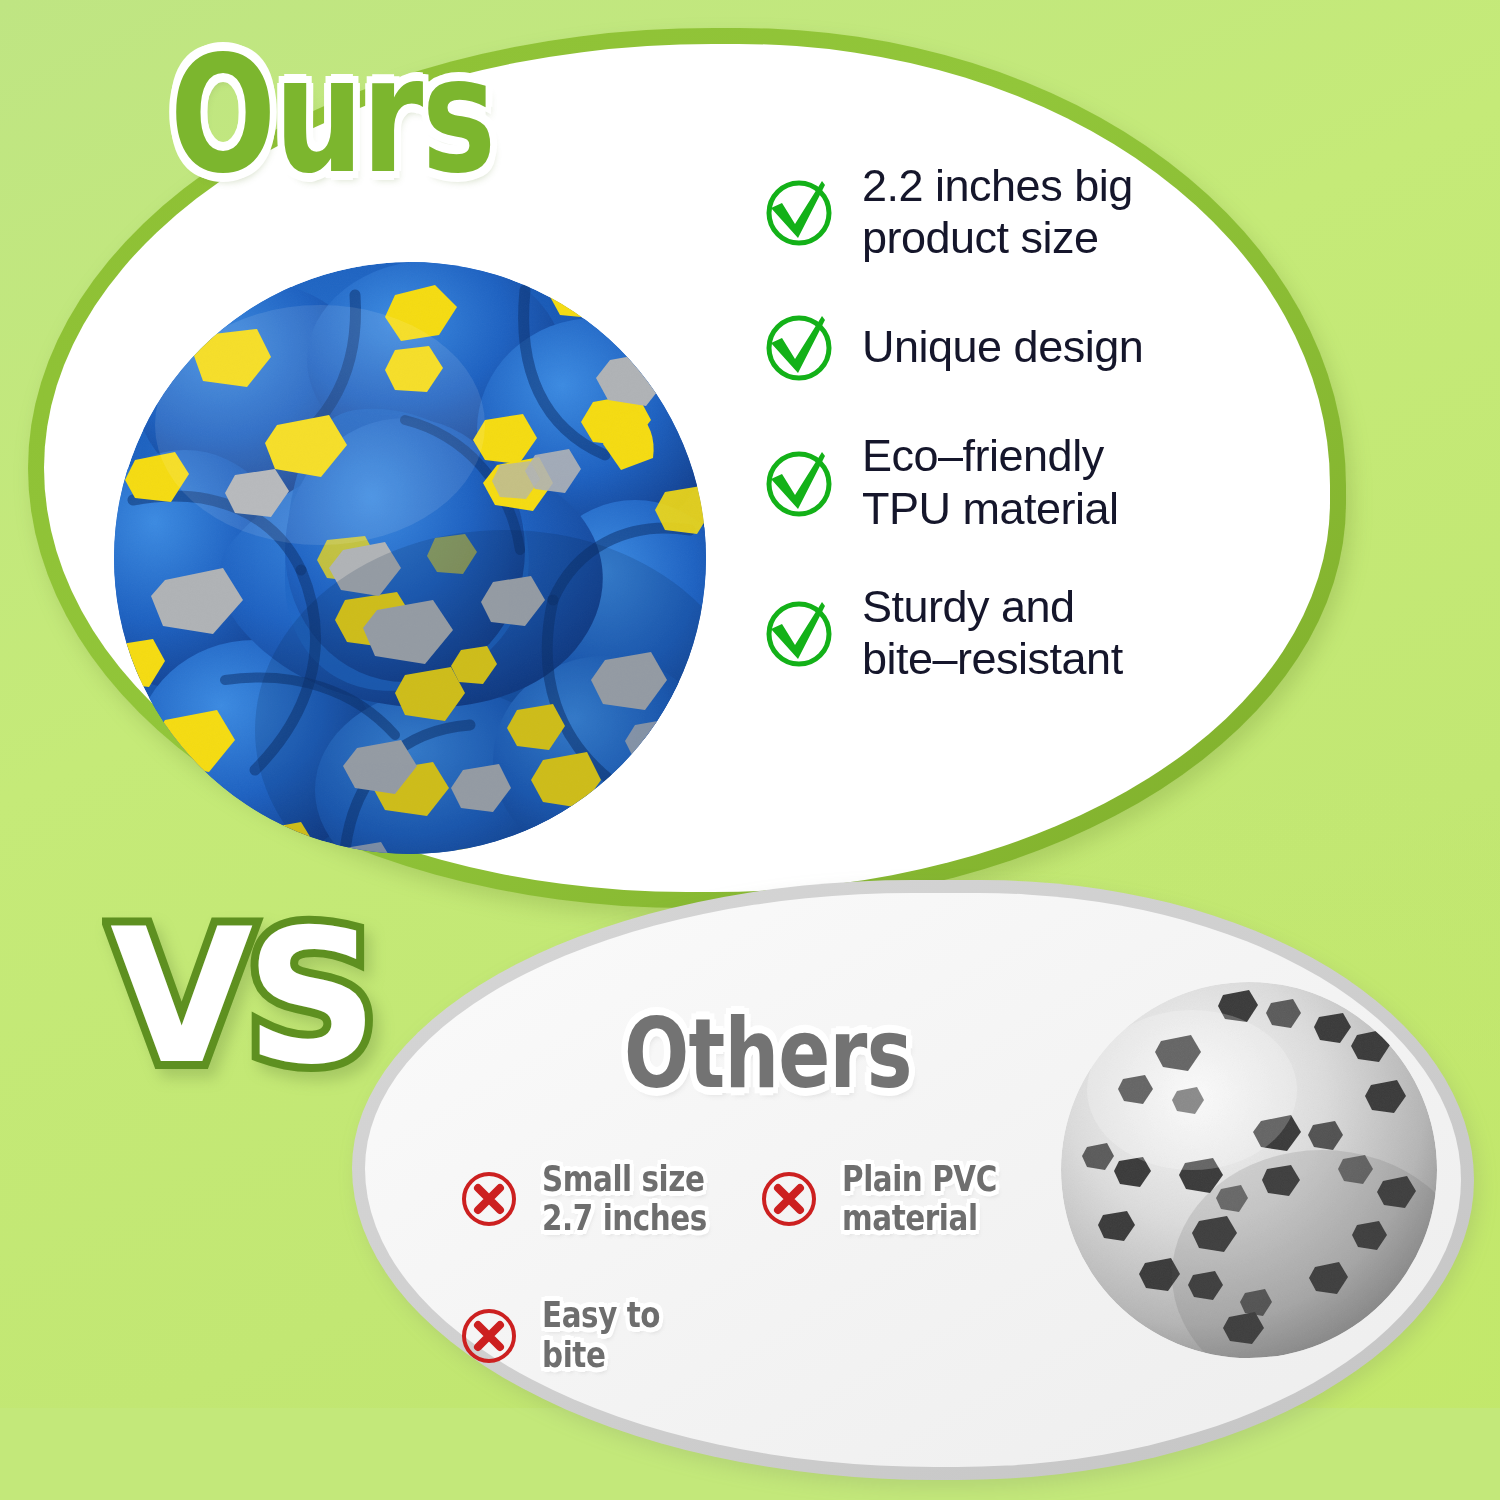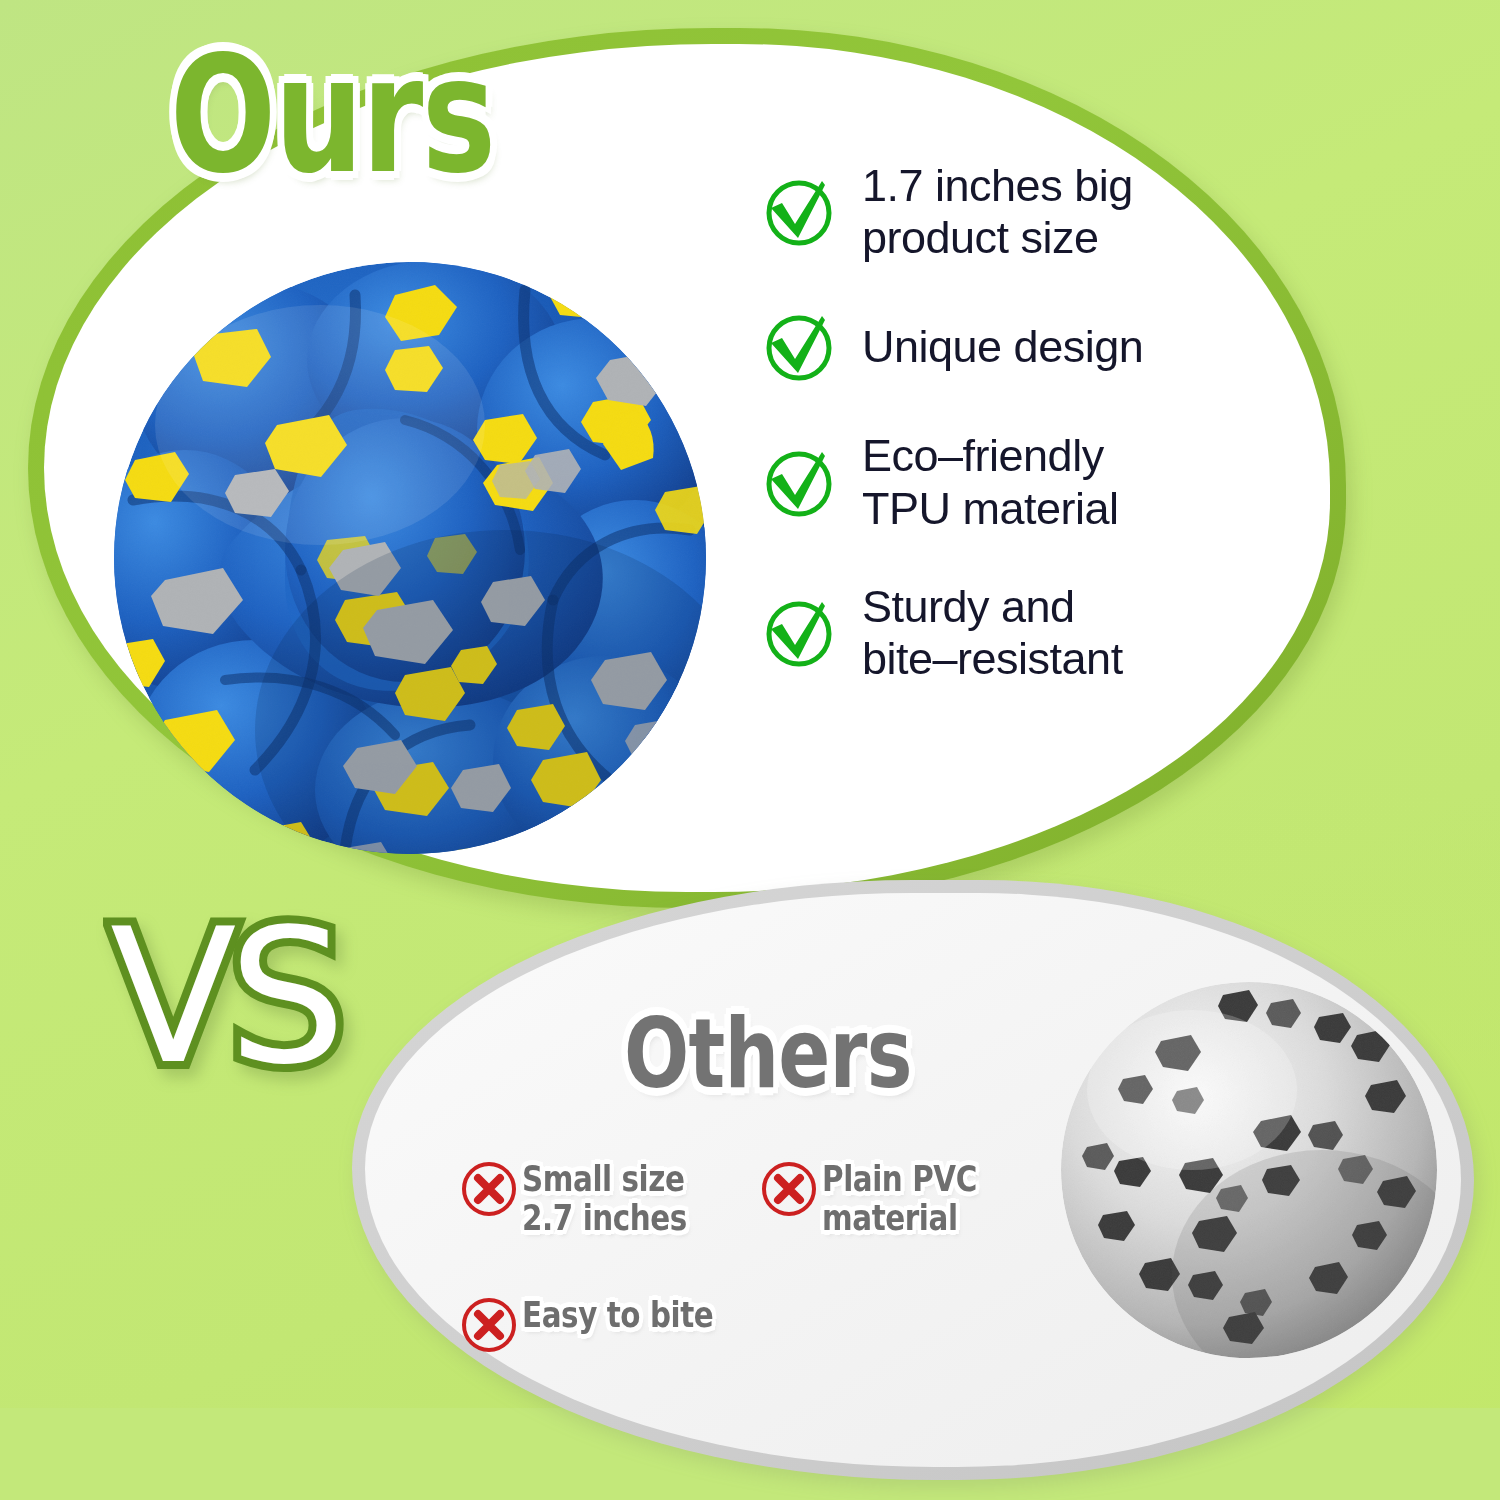--- a/index.html
+++ b/index.html
@@ -61,21 +61,21 @@
   .feat-txt{
     font-size:45px;line-height:1.16;color:#15162B;
     font-family:"Liberation Sans", sans-serif;
     letter-spacing:-.5px;white-space:pre-line;
   }
 
   
   .vs{
     position:absolute;left:110px;top:905px;
     font-family:"DejaVu Sans", sans-serif;
-    font-weight:normal;font-size:185px;line-height:1;
+    font-weight:bold;font-size:185px;line-height:1;
     letter-spacing:-8px;
     color:#FFFFFF;
     -webkit-text-stroke:16px #5E9020;
     paint-order:stroke fill;
     z-index:20;
     filter:drop-shadow(7px 9px 7px rgba(100,130,60,.30));
     text-align:center;
   }
 
   
@@ -103,21 +103,21 @@
       -8px 0 0 #fff, 8px 0 0 #fff, 0 -8px 0 #fff, 0 8px 0 #fff,
       4px 7px 7px rgba(140,140,140,.32);
     z-index:6;
   }
 
   .cons{
     position:absolute;left:108px;top:280px;width:600px;
     display:grid;grid-template-columns:300px 300px;
     row-gap:58px;column-gap:0;z-index:6;
   }
-  .con{display:flex;gap:4px;}
+  .con{display:flex;align-items:center;gap:24px;}
   .x-ico{flex:0 0 auto;width:58px;height:58px;}
   .con-txt{
     font-family:"DejaVu Sans", sans-serif;
     font-weight:bold;font-size:35px;line-height:1.12;
     color:#6E6E6E;white-space:pre-line;
     transform:scaleX(.84);transform-origin:left center;
     letter-spacing:-.5px;
     text-shadow:
       -4px -4px 0 #fff, 4px -4px 0 #fff, -4px 4px 0 #fff, 4px 4px 0 #fff,
       -5px 0 0 #fff, 5px 0 0 #fff, 0 -5px 0 #fff, 0 5px 0 #fff,
@@ -246,21 +246,21 @@
     </g>
   </svg>
 
   <div class="features">
 
     <div class="feat">
       <svg class="check-ico" viewBox="0 0 74 74">
         <circle cx="37" cy="38" r="30" fill="none" stroke="#13B118" stroke-width="5"></circle>
         <path d="M9,33 L20,28 L33,49 L60,6 L63,10 L36,63 Z" fill="#13B118"></path>
       </svg>
-      <div class="feat-txt">1.7 inches big
+      <div class="feat-txt">2.2 inches big
 product size</div>
     </div>
 
     <div class="feat">
       <svg class="check-ico" viewBox="0 0 74 74">
         <circle cx="37" cy="38" r="30" fill="none" stroke="#13B118" stroke-width="5"></circle>
         <path d="M9,33 L20,28 L33,49 L60,6 L63,10 L36,63 Z" fill="#13B118"></path>
       </svg>
       <div class="feat-txt">Unique design</div>
     </div>

